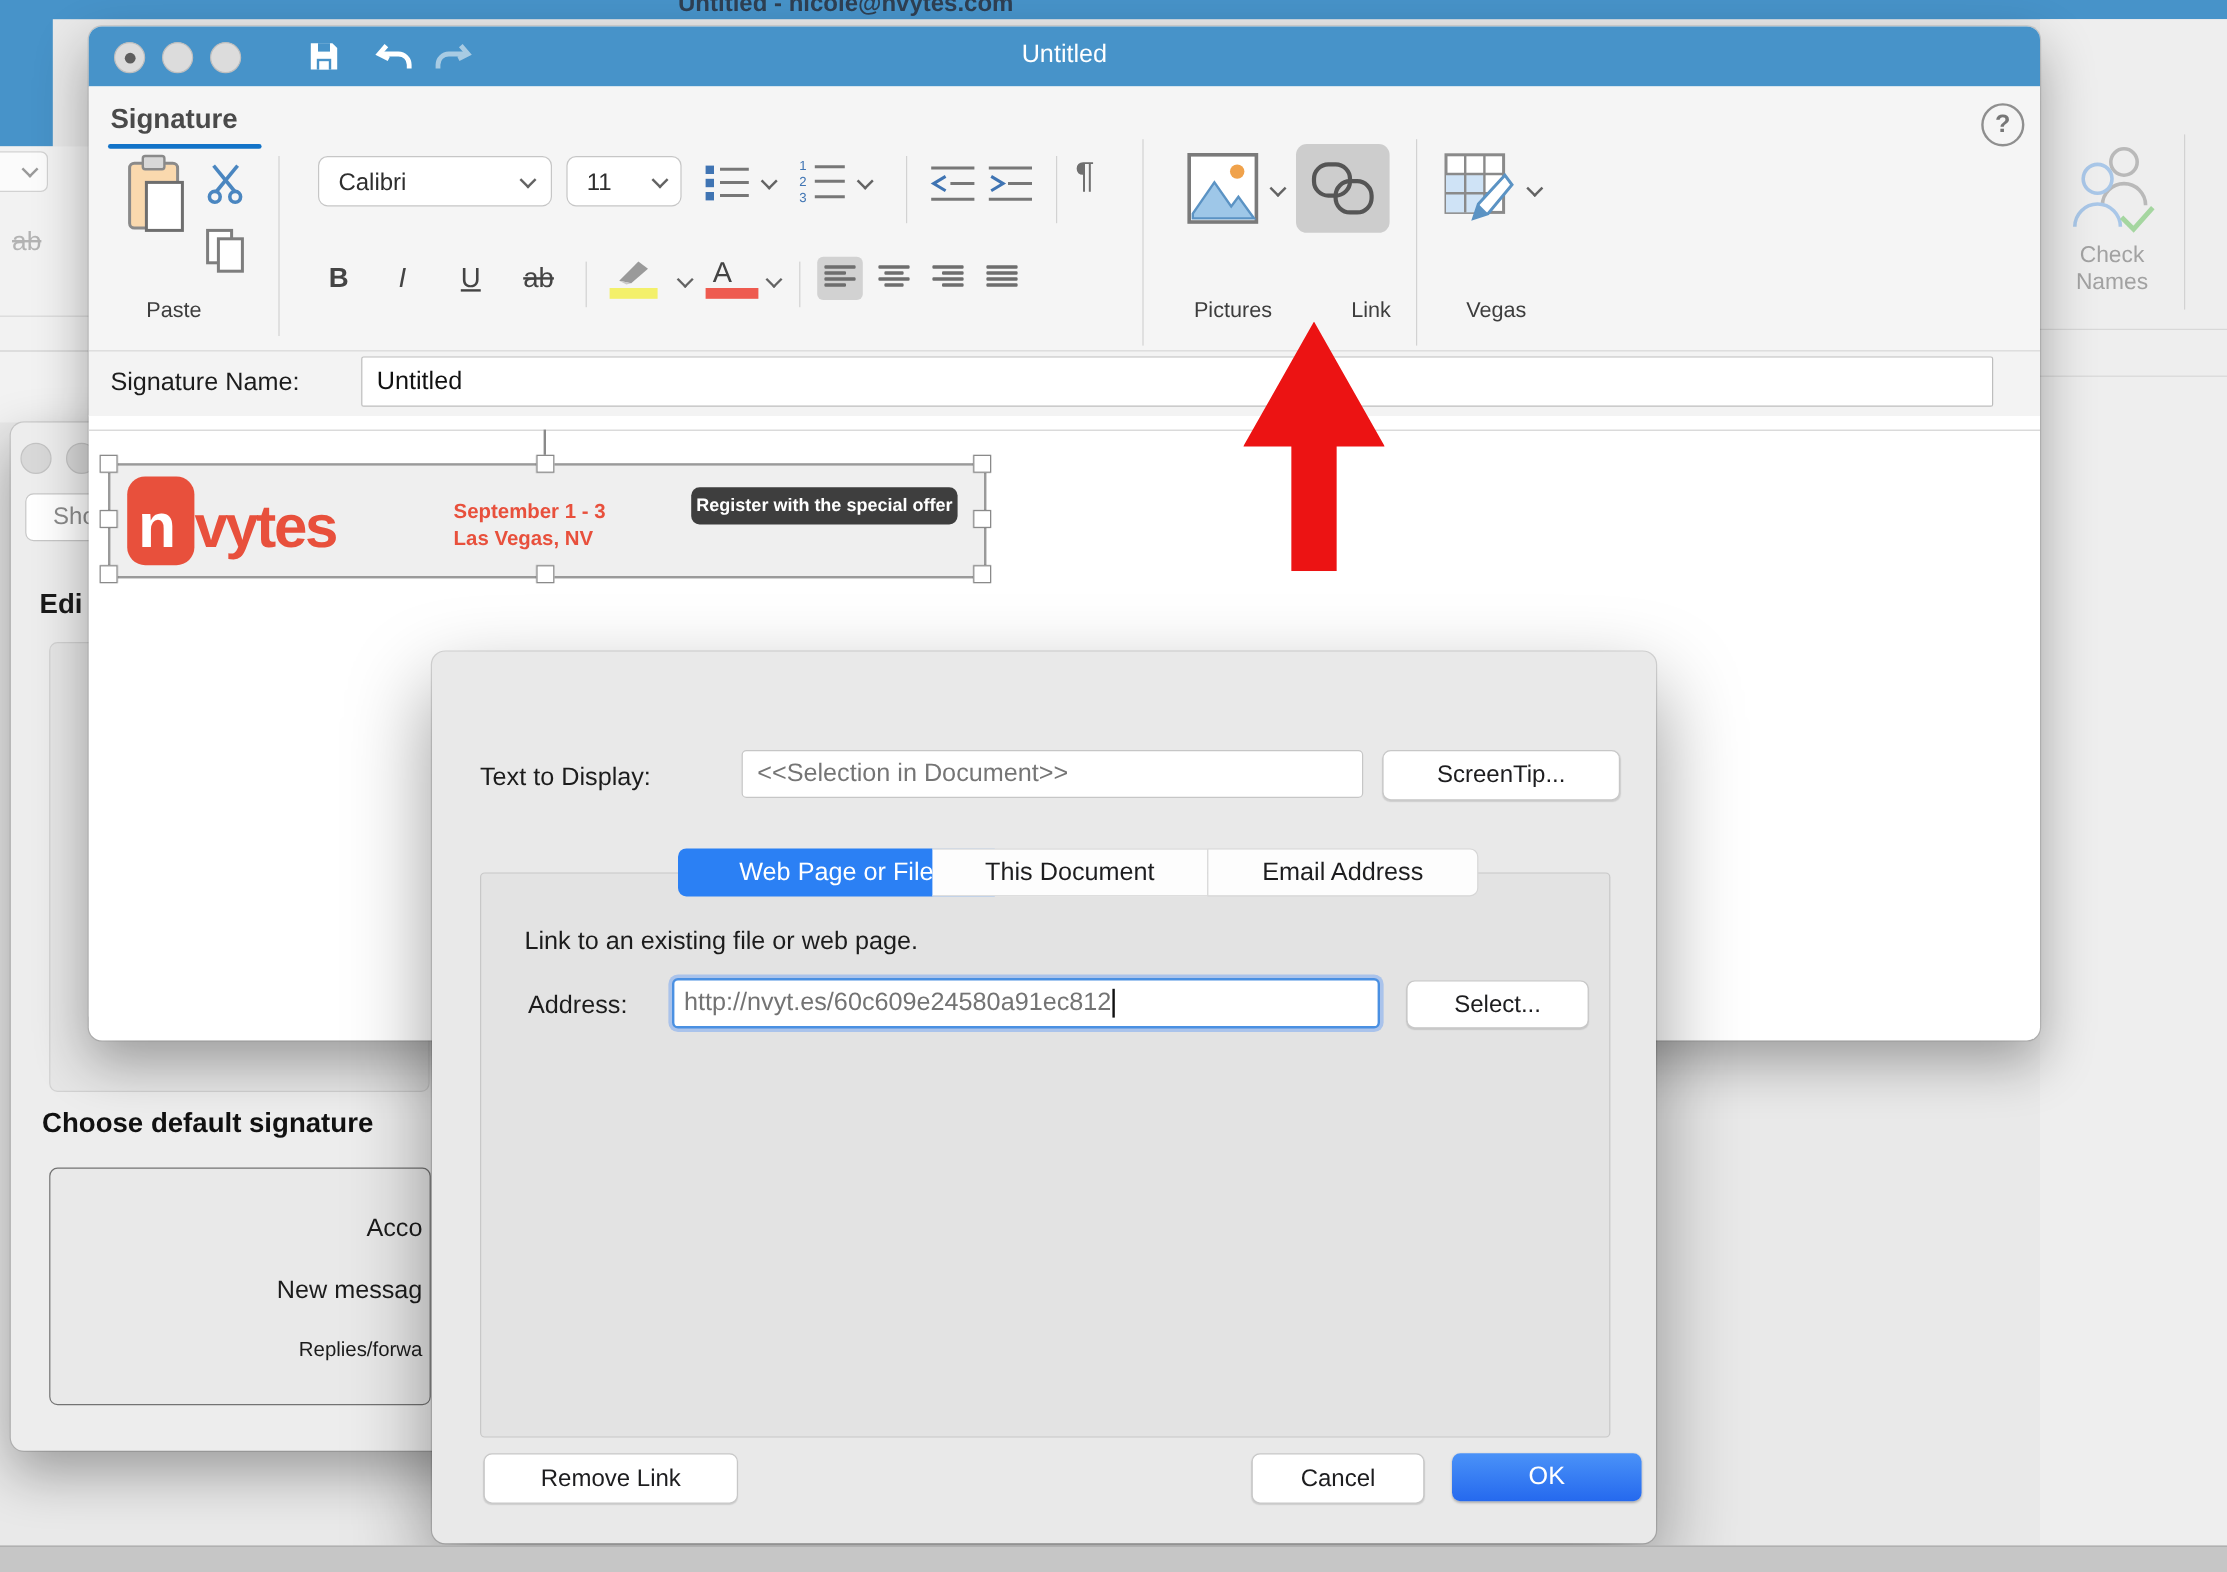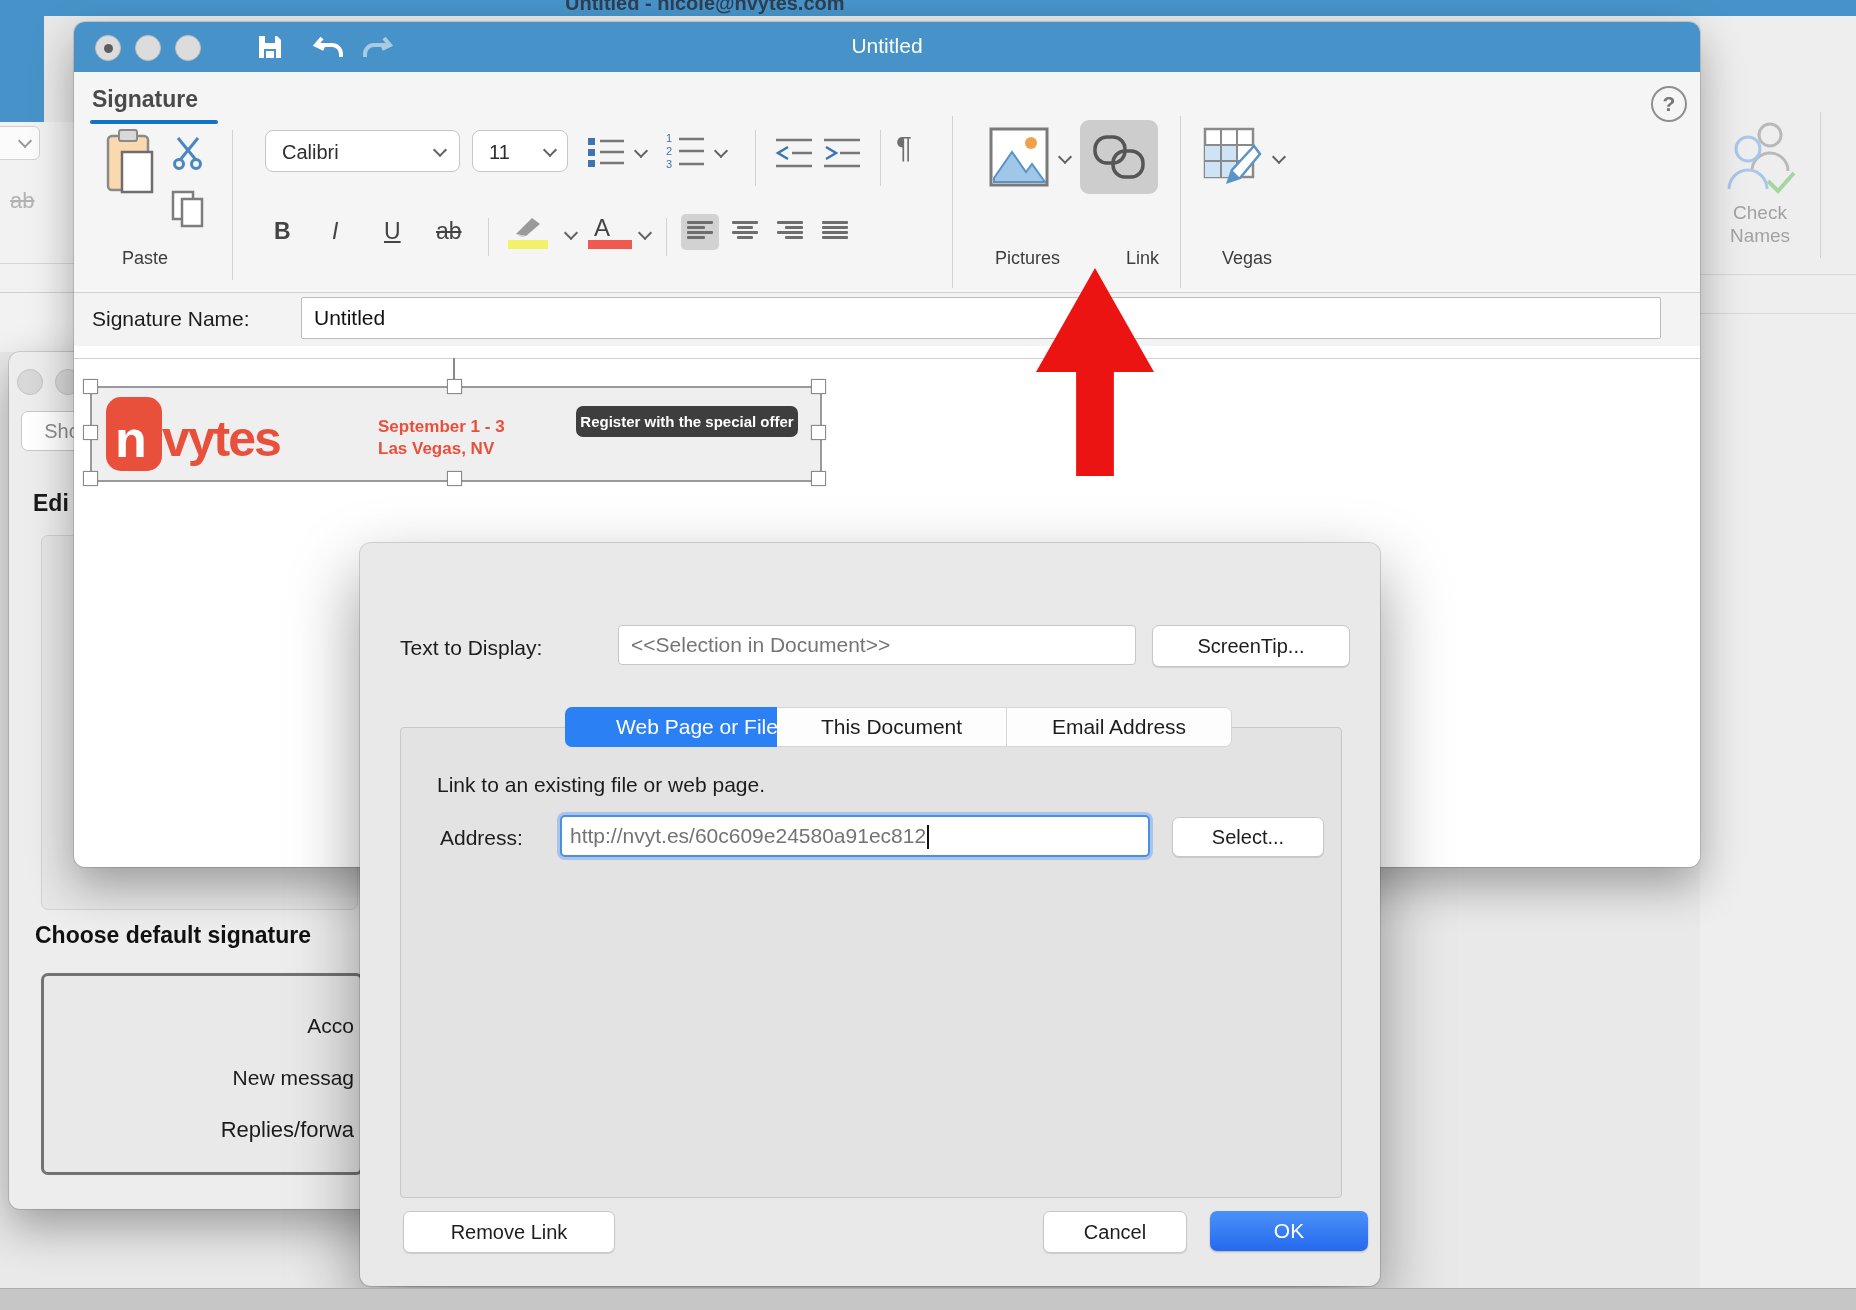--- a/index.html
+++ b/index.html
@@ -54,24 +54,24 @@
 
 <div class="win" style="left:9px;top:352px;width:421px;height:857px;background:#ededed;">
   <div class="abs" style="left:8px;top:17px;width:24px;height:24px;border-radius:50%;background:#d8d8d8;border:1px solid #c3c3c3;"></div>
   <div class="abs" style="left:46px;top:17px;width:24px;height:24px;border-radius:50%;background:#d8d8d8;border:1px solid #c3c3c3;"></div>
   <div class="abs btnw ctr" style="left:12px;top:59px;width:80px;height:38px;color:#8b8b8b;box-shadow:none;">
     <span>Sho</span>
   </div>
   <div class="abs" style="left:24px;top:138px;font-size:23px;font-weight:bold;color:#1a1a1a;">Edi</div>
   <div class="abs" style="left:32px;top:183px;width:315px;height:373px;background:#e6e6e6;border:1px solid #d2d2d2;border-radius:7px;"></div>
   <div class="abs" style="left:26px;top:570px;width:380px;font-size:23px;font-weight:bold;color:#111;white-space:nowrap;">Choose default signature</div>
-  <div class="abs" style="left:32px;top:621px;width:316px;height:196px;background:#e9e9e9;border:3px solid #737373;border-radius:7px;">
+  <div class="abs" style="left:32px;top:621px;width:316px;height:196px;background:#e9e9e9;border:1px solid #737373;border-radius:7px;">
     <div class="abs" style="right:6px;top:38px;font-size:21px;color:#1c1c1c;">Acco</div>
     <div class="abs" style="right:6px;top:90px;font-size:21px;color:#1c1c1c;">New messag</div>
-    <div class="abs" style="right:6px;top:141px;font-size:22px;color:#1c1c1c;">Replies/forwa</div>
+    <div class="abs" style="right:6px;top:141px;font-size:17px;color:#1c1c1c;">Replies/forwa</div>
   </div>
 </div>
 
 <div class="win" style="left:74px;top:22px;width:1626px;height:845px;background:#fff;">
 
   <div class="abs" style="left:0;top:0;width:1626px;height:50px;background:#4793c9;border-radius:11px 11px 0 0;">
     <div class="abs ctr" style="left:21px;top:13px;width:24px;height:24px;border-radius:50%;background:#dcdcdc;border:1px solid #bfbfbf;">
       <div style="width:9px;height:9px;border-radius:50%;background:#5d5d5d;"></div>
     </div>
     <div class="abs" style="left:61px;top:13px;width:24px;height:24px;border-radius:50%;background:#dcdcdc;border:1px solid #bfbfbf;"></div>

